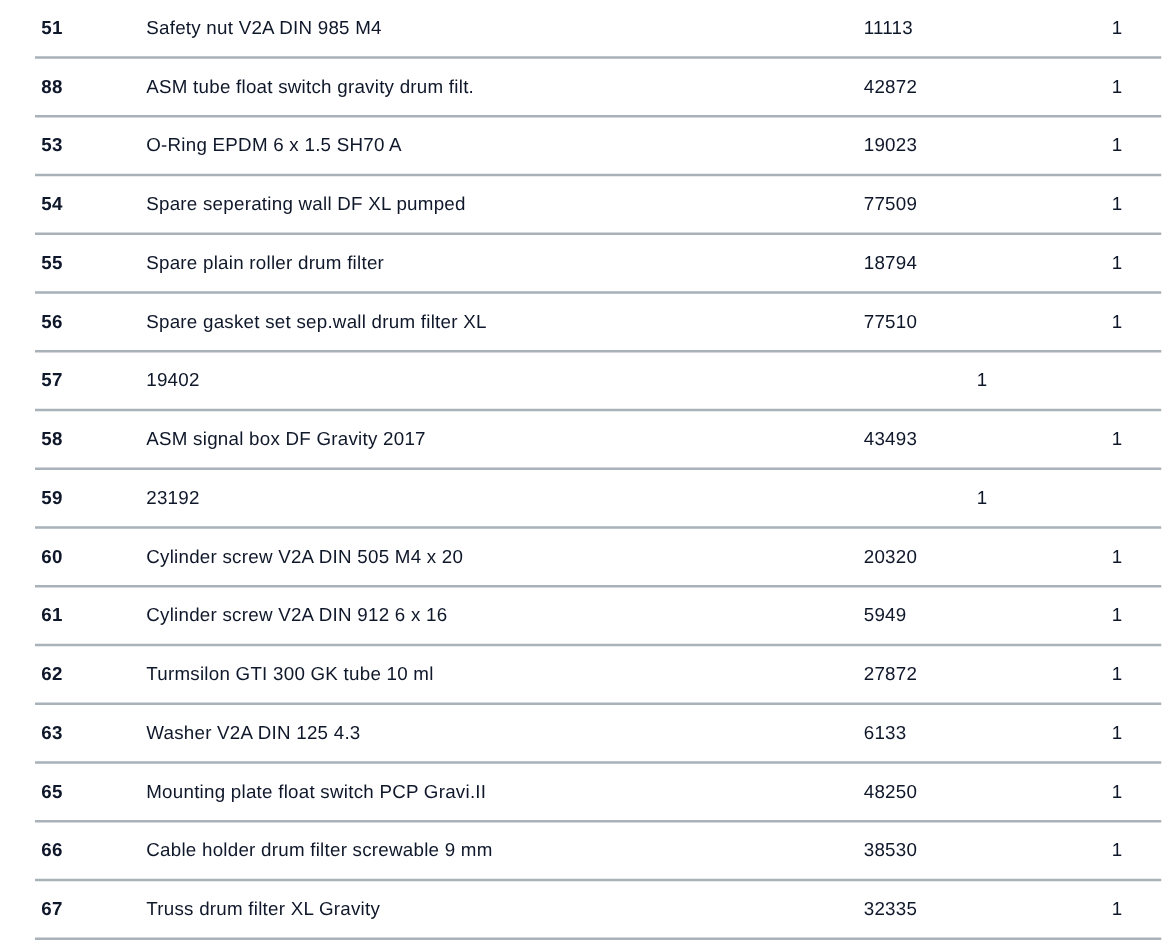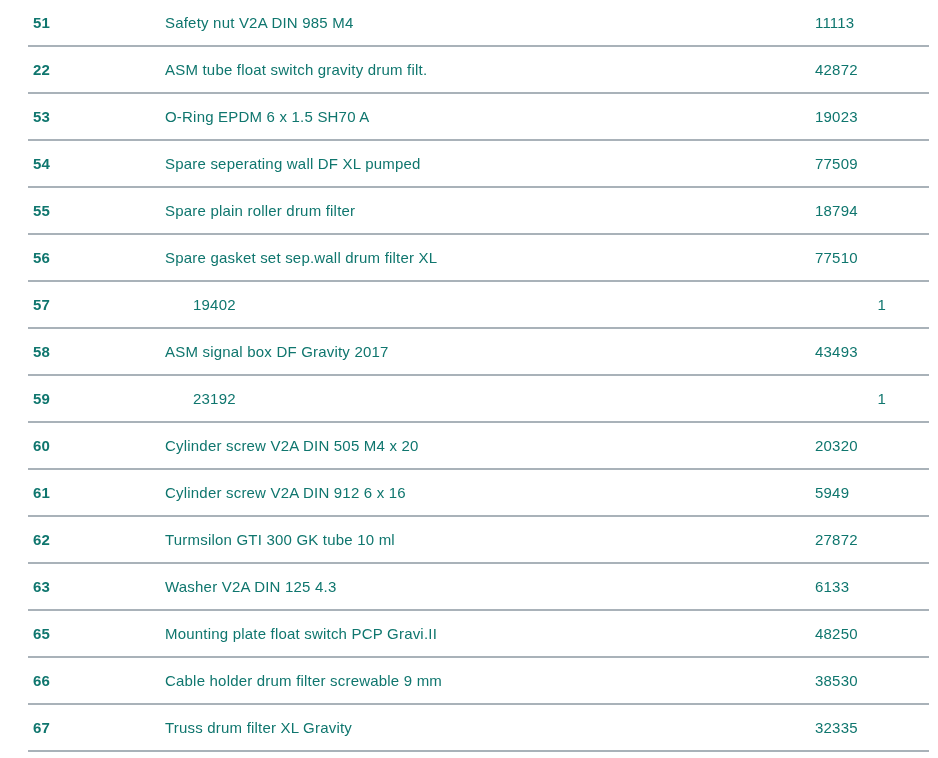--- a/index.html
+++ b/index.html
@@ -14,55 +14,53 @@
     margin-left: 28px;
     width: 901px;
   }
   .row {
     display: grid;
     grid-template-columns: 89px 574px 130px 108px;
     align-items: center;
     height: 47px;
     border-bottom: 2px solid #a9b2b9;
     font-size: 15px;
-    color: #0f766e;
+    color: #0f172a;
     letter-spacing: 0.2px;
-    gap: 48px;
   }
   .cell-pos {
     font-weight: 700;
     padding-left: 5px;
   }
   .cell-desc {
     white-space: nowrap;
     overflow: hidden;
   }
   .cell-part {
     white-space: nowrap;
-    margin-left: 28px;
   }
   .cell-qty {
     text-align: right;
     padding-right: 31px;
   }
 </style>
 </head>
 <body>
 
 <div class="parts-table">
 
     <div class="row">
       <div class="cell-pos">51</div>
       <div class="cell-desc">Safety nut V2A DIN 985 M4</div>
       <div class="cell-part">11113</div>
       <div class="cell-qty">1</div>
     </div>
 
     <div class="row">
-      <div class="cell-pos">22</div>
+      <div class="cell-pos">88</div>
       <div class="cell-desc">ASM tube float switch gravity drum filt.</div>
       <div class="cell-part">42872</div>
       <div class="cell-qty">1</div>
     </div>
 
     <div class="row">
       <div class="cell-pos">53</div>
       <div class="cell-desc">O-Ring EPDM 6 x 1.5 SH70 A</div>
       <div class="cell-part">19023</div>
       <div class="cell-qty">1</div>

